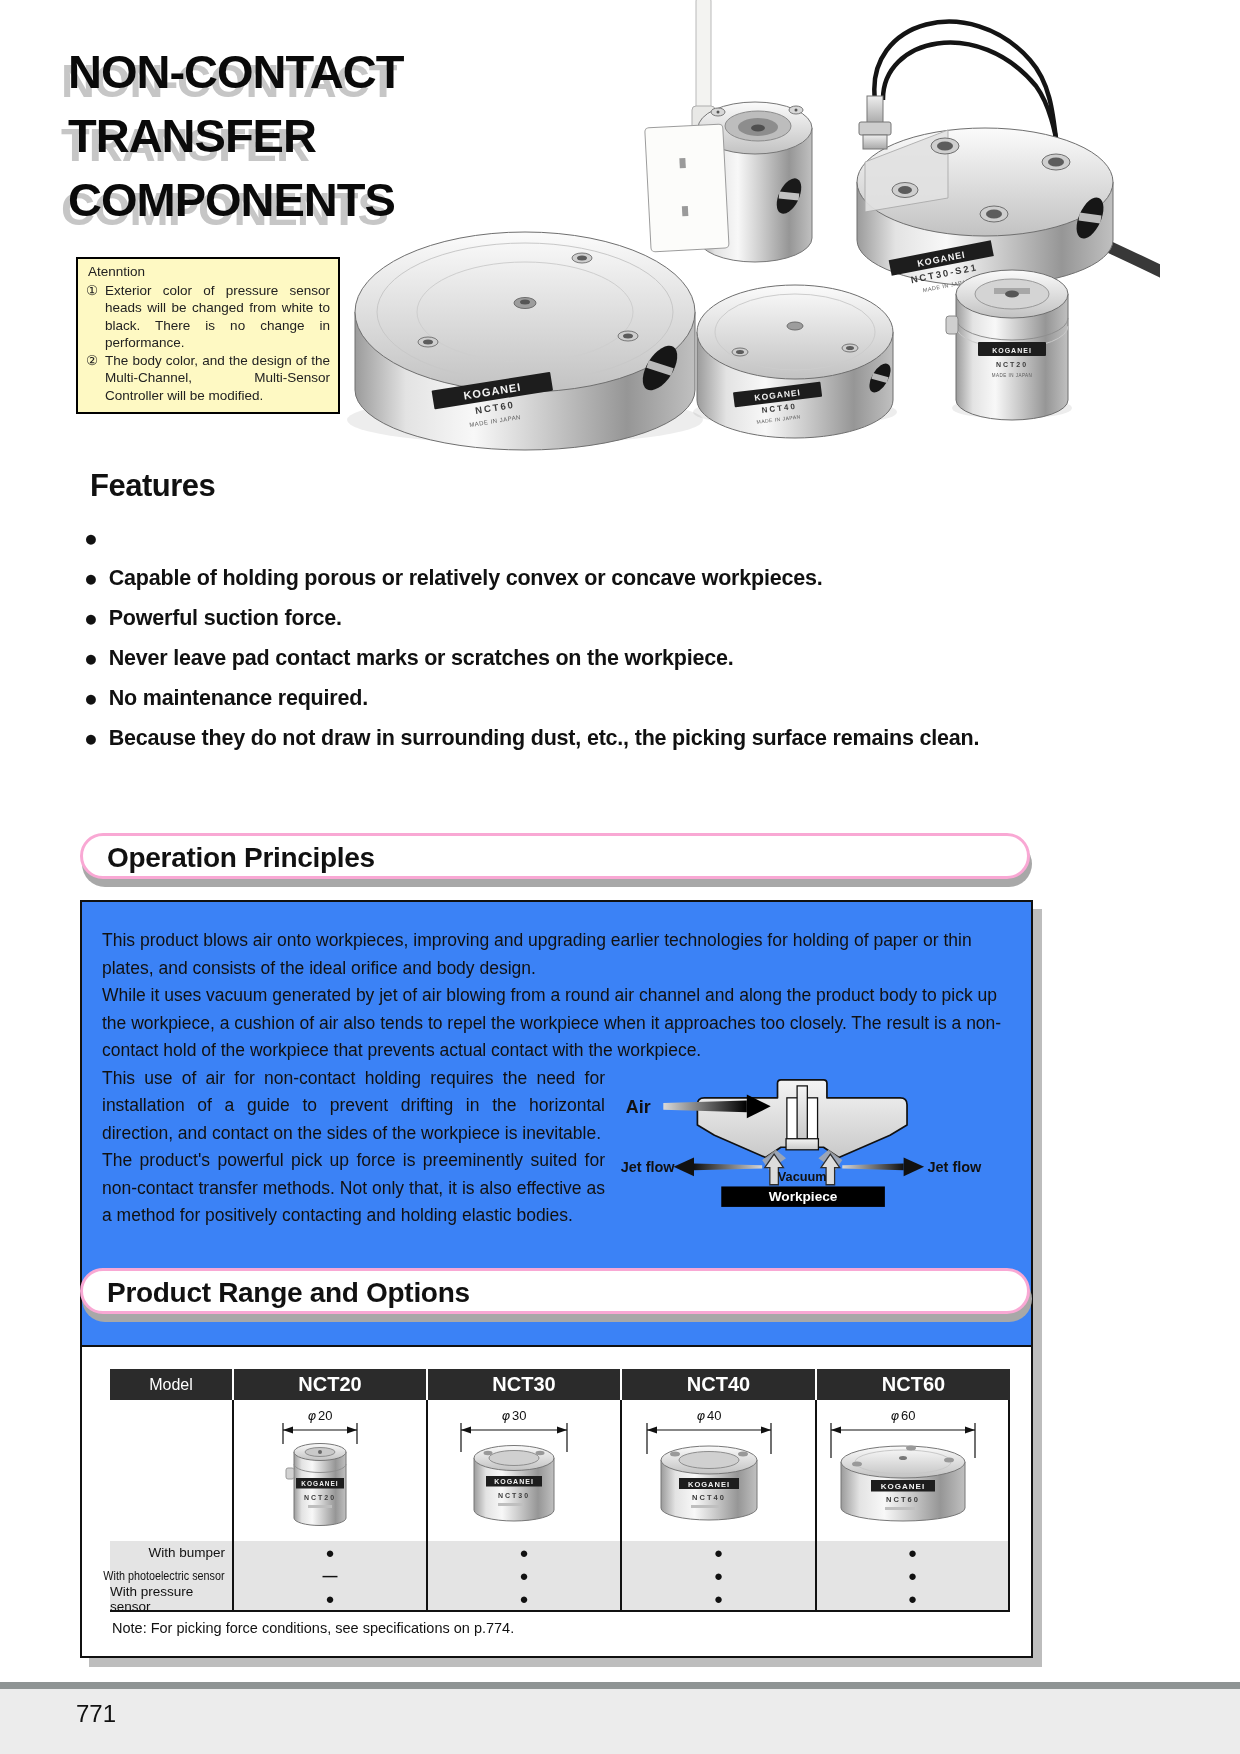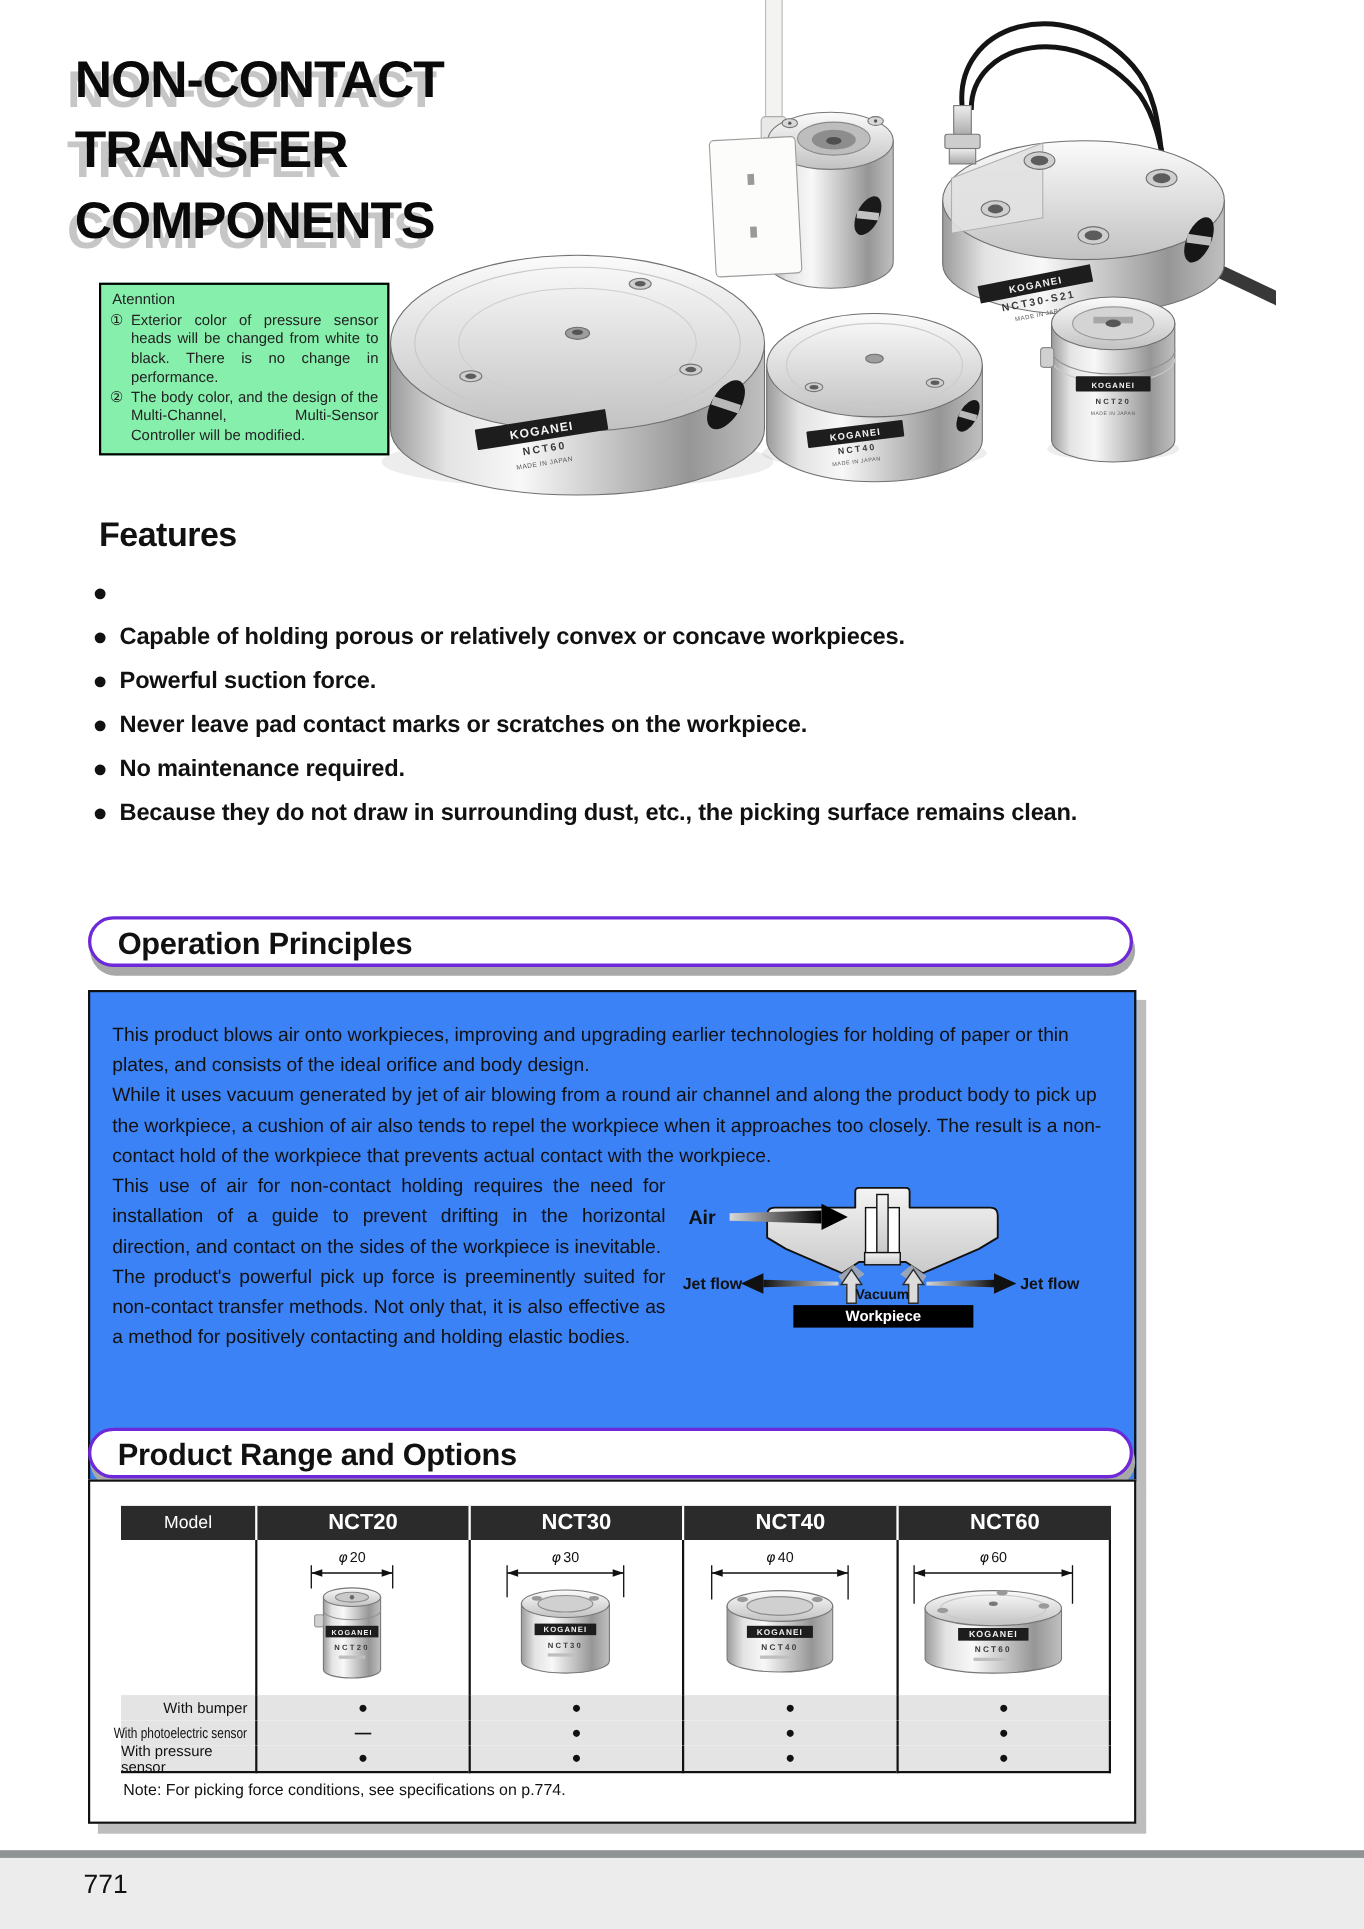--- a/index.html
+++ b/index.html
@@ -3,38 +3,38 @@
 <meta charset="utf-8">
 <style>
   html,body{margin:0;padding:0;background:#fff;}
   .page{position:relative;width:1240px;height:1754px;background:#fff;overflow:hidden;
         font-family:"Liberation Sans",sans-serif;color:#111;}
   
   .title{position:absolute;left:68px;top:40px;font-size:47px;font-weight:bold;
          line-height:64px;letter-spacing:-1px;color:#0a0a0a;
          text-shadow:-7px 9px 0 #c6c6c6;}
   
-  .attention{position:absolute;left:90px;top:257px;width:244px;border:2px solid #000;
-             padding:4px 8px 8px 8px;font-size:13.5px;line-height:17.5px;color:#222;background:#86efac;}
+  .attention{position:absolute;left:76px;top:257px;width:244px;border:2px solid #000;
+             padding:4px 8px 8px 8px;font-size:13.5px;line-height:17.5px;color:#222;background:#fef9c3;}
   .att-head{margin:0 0 1px 2px;}
   .att-item{display:flex;gap:4px;text-align:justify;}
   .att-marker{flex:0 0 15px;}
   
   .features-heading{position:absolute;left:90px;top:468px;font-size:31px;font-weight:bold;letter-spacing:-0.5px;}
   .features-list{position:absolute;left:84px;top:524px;width:962px;}
   .feature{display:flex;gap:11px;font-size:21.5px;font-weight:bold;margin-bottom:12px;
            line-height:28px;letter-spacing:-0.2px;}
   .bullet{flex:0 0 auto;font-size:23px;line-height:28px;}
   
   .pill{position:absolute;left:80px;width:950px;height:46px;background:#fff;
-        border:3px solid #6d28d9;border-radius:26px;box-shadow:2px 8px 0 #a8a8a8;
+        border:3px solid #f9a8d4;border-radius:26px;box-shadow:2px 8px 0 #a8a8a8;
         font-size:28px;font-weight:bold;line-height:44px;padding-left:24px;
         letter-spacing:-0.3px;box-sizing:border-box;}
   .pill-op{top:833px;}
-  .pill-pr{top:1298px;}
+  .pill-pr{top:1268px;}
   
   .opbox{position:absolute;left:80px;top:900px;width:953px;height:447px;border:2px solid #111;
          box-shadow:9px 9px 0 #bdbdbd;box-sizing:border-box;padding:25px 20px;background:#3b82f6;
          font-size:17.5px;line-height:27.5px;}
   .opbox p{margin:0;}
   .op-lower p{text-align:justify;}
   .diagram{float:right;margin:2px 0 0 14px;}
   .dia-label-lg{font-size:21px;font-weight:bold;fill:#111;}
   .dia-label{font-size:17px;font-weight:bold;fill:#111;}
   .dia-label-sm{font-size:15px;font-weight:bold;fill:#111;text-anchor:middle;}

